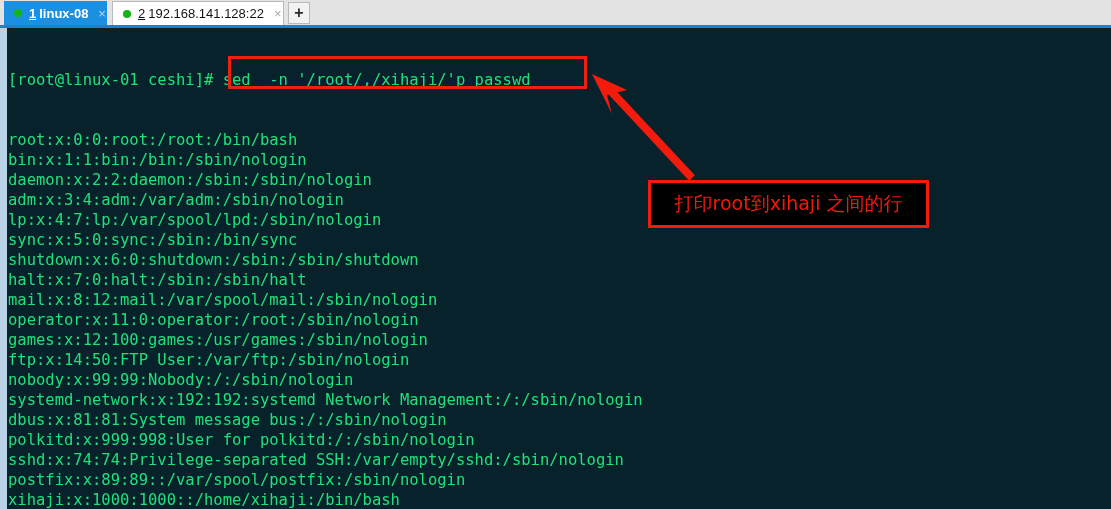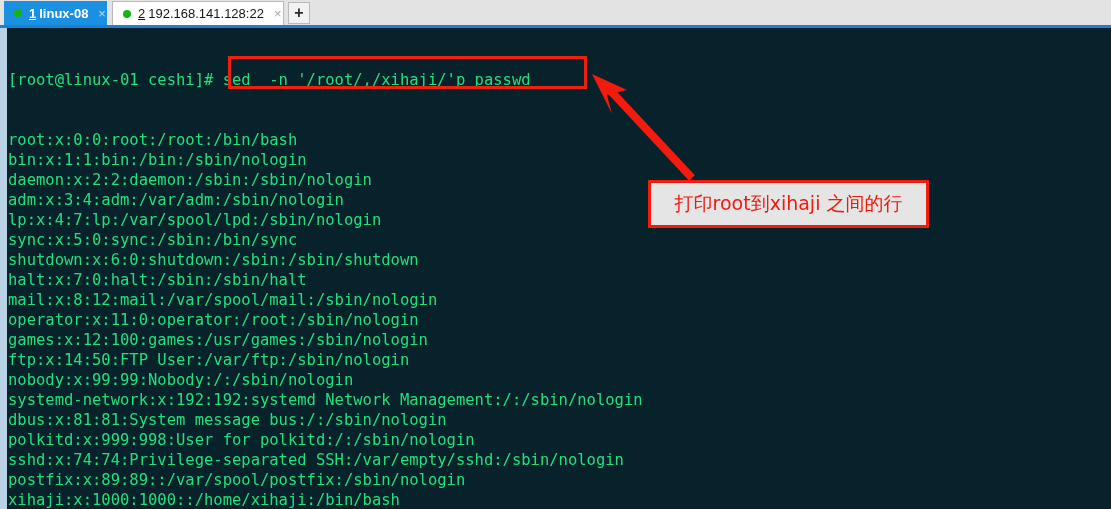--- a/index.html
+++ b/index.html
@@ -133,21 +133,21 @@
     width: 359px; height: 33px;
     border: 3px solid #ef2010;
     box-sizing: border-box;
     pointer-events: none;
   }
   #note-box {
     position: absolute;
     left: 648px; top: 152px;
     width: 281px; height: 48px;
     border: 3px solid #f21b0d;
-    background: #e5e5e5;
+    background: #000000;
     box-sizing: border-box;
     display: flex;
     align-items: center;
     justify-content: center;
   }
   #note-text {
     color: #f2190b;
     font-size: 19px;
     font-family: "DejaVu Sans", sans-serif;
     white-space: nowrap;

